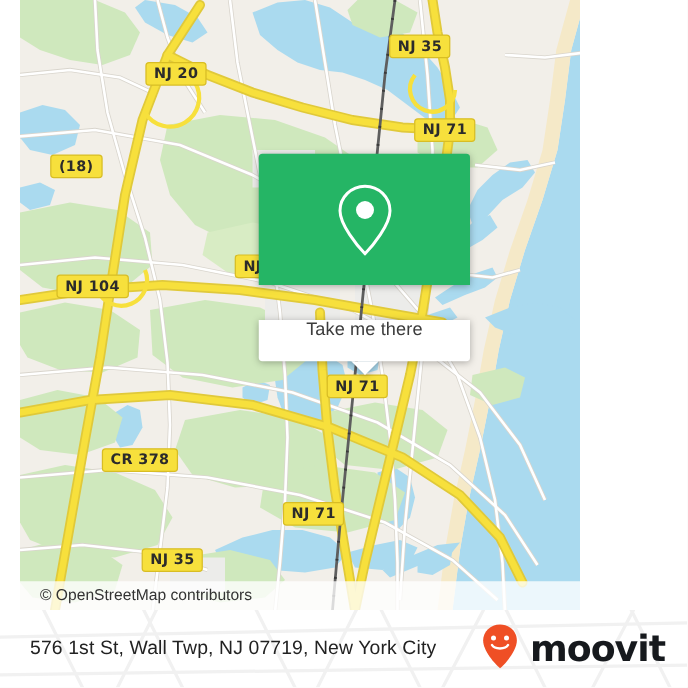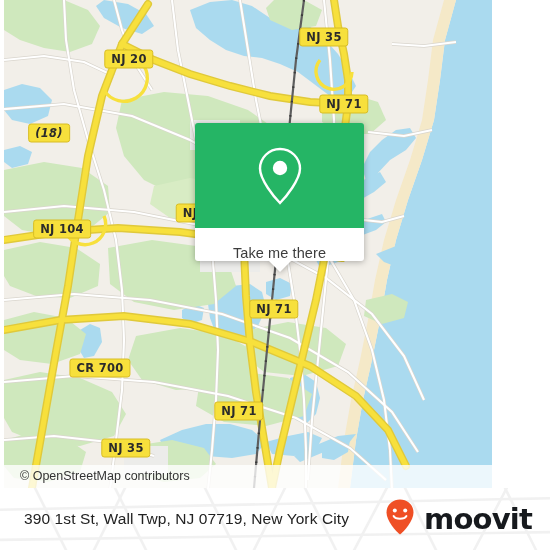--- a/index.html
+++ b/index.html
@@ -18,23 +18,23 @@
   #app {
     position: relative;
     width: 550px;
     height: 550px;
     overflow: hidden;
   }
 
   
   #map {
     position: absolute;
-    left: 4px;
+    left: 16px;
     top: 0;
-    width: 488px;
+    width: 448px;
     height: 488px;
     overflow: hidden;
     background: #22c55e;
   }
   #map-svg {
     position: absolute;
     left: 0;
     top: 0;
     display: block;
   }
@@ -90,22 +90,23 @@
     display: flex;
     align-items: center;
     justify-content: center;
   }
   #popup-pin-icon svg { display: block; }
   #popup-action {
     background: #ffffff;
     height: 33px;
     border-radius: 0 0 3px 3px;
     display: flex;
-    align-items: flex-end;
+    align-items: flex-start;
     justify-content: center;
+    margin-top: 28px;
   }
   #popup-action-label {
     color: #3c3c3c;
     font-family: "Liberation Sans", sans-serif;
     font-size: 14.5px;
     letter-spacing: 0.1px;
   }
   #popup-tail {
     position: absolute;
     left: 50%;
@@ -338,25 +339,25 @@
           <path d="M300,0 L292,60 L286,120 L280,180 L274,240 L268,300
                    L262,360 L256,420 L250,488" stroke="#3a3a3a" stroke-width="2.2" fill="none" stroke-dasharray="1.5 13"></path>
         </g>
 
       </g>
     </svg>
 
     <div class="shield" style="left:320px; top:37px;">NJ 35</div>
     <div class="shield" style="left:125px; top:59px;">NJ 20</div>
     <div class="shield" style="left:340px; top:104px;">NJ 71</div>
-    <div class="shield" style="left:45px; top:133px;font-style:italic;">(18)</div>
+    <div class="shield" style="left:45px; top:133px;">(18)</div>
     <div class="shield" style="left:186px; top:213px;">NJ</div>
     <div class="shield" style="left:58px; top:229px;">NJ 104</div>
     <div class="shield" style="left:270px; top:309px;">NJ 71</div>
-    <div class="shield" style="left:96px; top:368px;">CR 700</div>
+    <div class="shield" style="left:96px; top:368px;">CR 378</div>
     <div class="shield" style="left:235px; top:411px;">NJ 71</div>
     <div class="shield" style="left:122px; top:448px;">NJ 35</div>
 
     <div id="attribution">© OpenStreetMap contributors</div>
 
     <div id="popup">
       <div id="popup-top">
         <span id="popup-pin-icon">
           <svg width="52" height="62" viewBox="0 0 52 62">
             <path d="M26,4 C15,4 6,12.8 6,23.6 C6,34.8 20,52 26,58
@@ -384,21 +385,21 @@
         <path d="M500,-10 L540,70"></path>
         <path d="M90,70 L130,-10"></path>
         <path d="M250,70 L290,-10"></path>
         <path d="M350,70 L392,-10"></path>
         <path d="M470,70 L512,-10"></path>
         <path d="M-10,22 L560,10"></path>
         <path d="M-10,52 L560,44"></path>
       </g>
     </svg>
 
-    <div id="footer-address">390 1st St, Wall Twp, NJ 07719, New York City</div>
+    <div id="footer-address">576 1st St, Wall Twp, NJ 07719, New York City</div>
 
     <div id="footer-logo">
       <span>
         <svg width="30" height="38" viewBox="0 0 30 38">
           <path d="M15,1.5 C7.4,1.5 1.5,7.2 1.5,14.4 C1.5,22.6 11,33.4 15,36.5
                    C19,33.4 28.5,22.6 28.5,14.4 C28.5,7.2 22.6,1.5 15,1.5 Z" fill="#ef4f25"></path>
           <circle cx="9.8" cy="12.4" r="2.0" fill="#ffffff"></circle>
           <circle cx="20.2" cy="12.4" r="2.0" fill="#ffffff"></circle>
           <path d="M8.6,18.0 C10.6,21.6 19.4,21.6 21.4,18.0" stroke="#ffffff" stroke-width="2.0" fill="none" stroke-linecap="round"></path>
         </svg>

